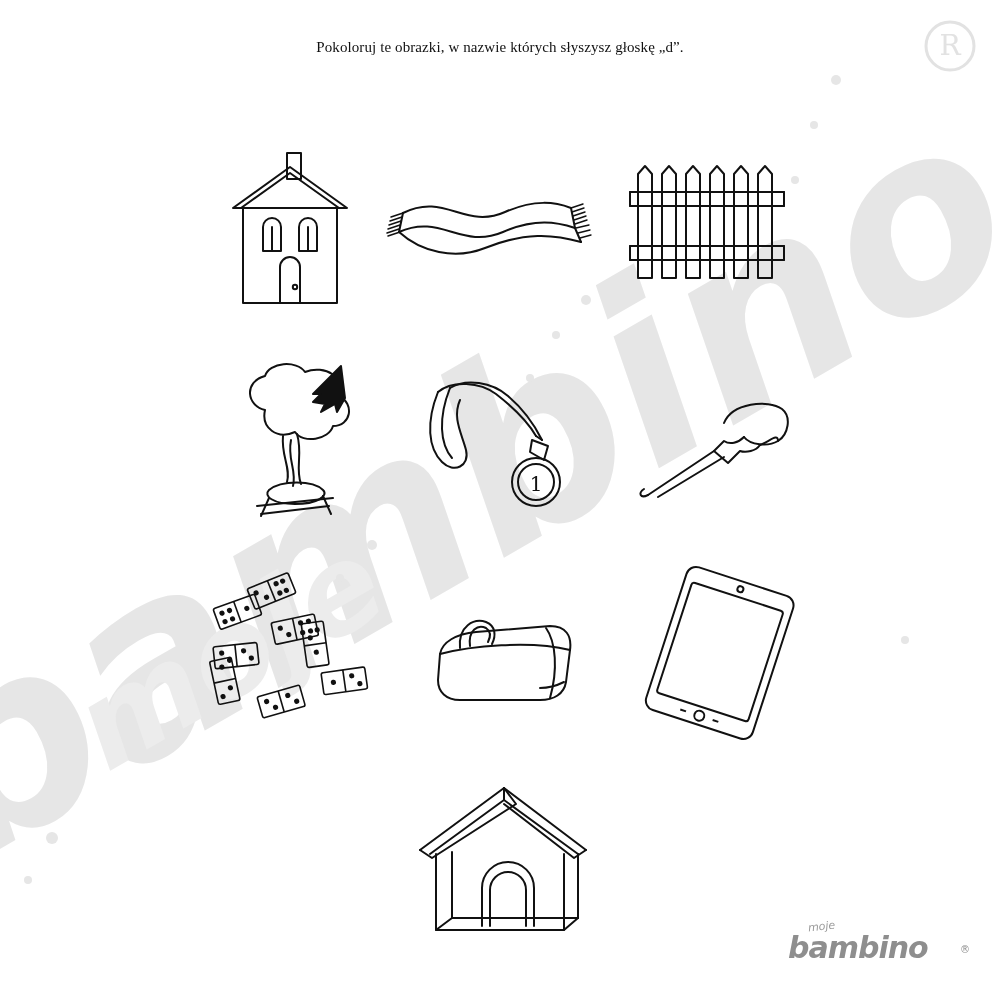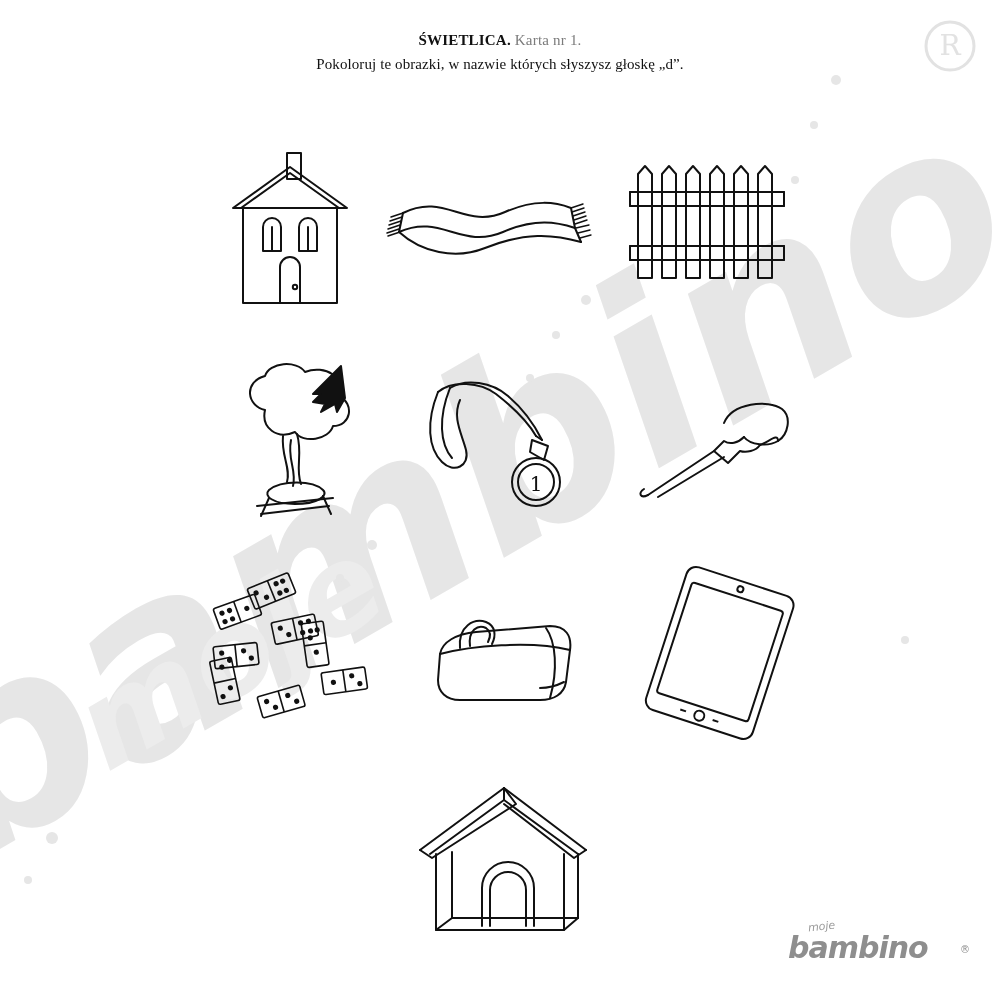--- a/index.html
+++ b/index.html
@@ -145,24 +145,20 @@
       <circle cx="905" cy="640" r="4"></circle>
     </g>
   </svg>
 
   <svg class="corner-mark" width="56" height="56" viewBox="0 0 56 56">
     <circle cx="28" cy="28" r="24" fill="none" stroke="#e2e2e2" stroke-width="3"></circle>
     <text x="28" y="37" text-anchor="middle" font-family="DejaVu Serif, serif" font-size="28" fill="#e2e2e2">R</text>
   </svg>
 
   <div class="header">
-    <div class="title-line">
-      <span class="title-strong">ŚWIETLICA.</span>
-      <span class="title-sub">Karta nr 1.</span>
-    </div>
     <div class="instruction">Pokoloruj te obrazki, w nazwie których słyszysz głoskę „d”.</div>
   </div>
 
   <div class="sheet">
 
     <div class="item" style="left:225px; top:145px;">
       <svg width="130" height="165" viewBox="0 0 130 165">
         <g fill="none" stroke="#111" stroke-width="2" stroke-linejoin="round" stroke-linecap="round">
 
           <rect x="62" y="8" width="14" height="26"></rect>

